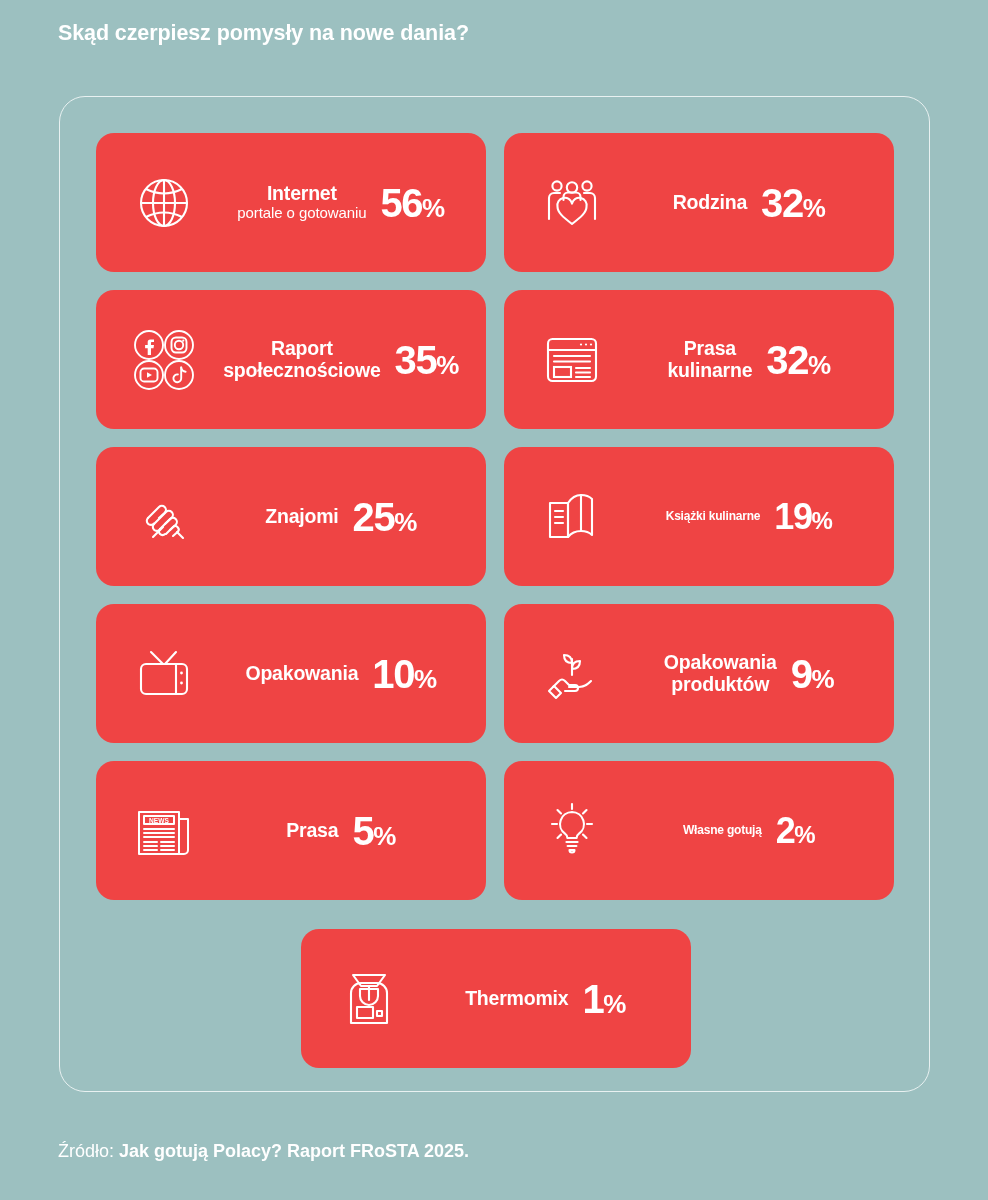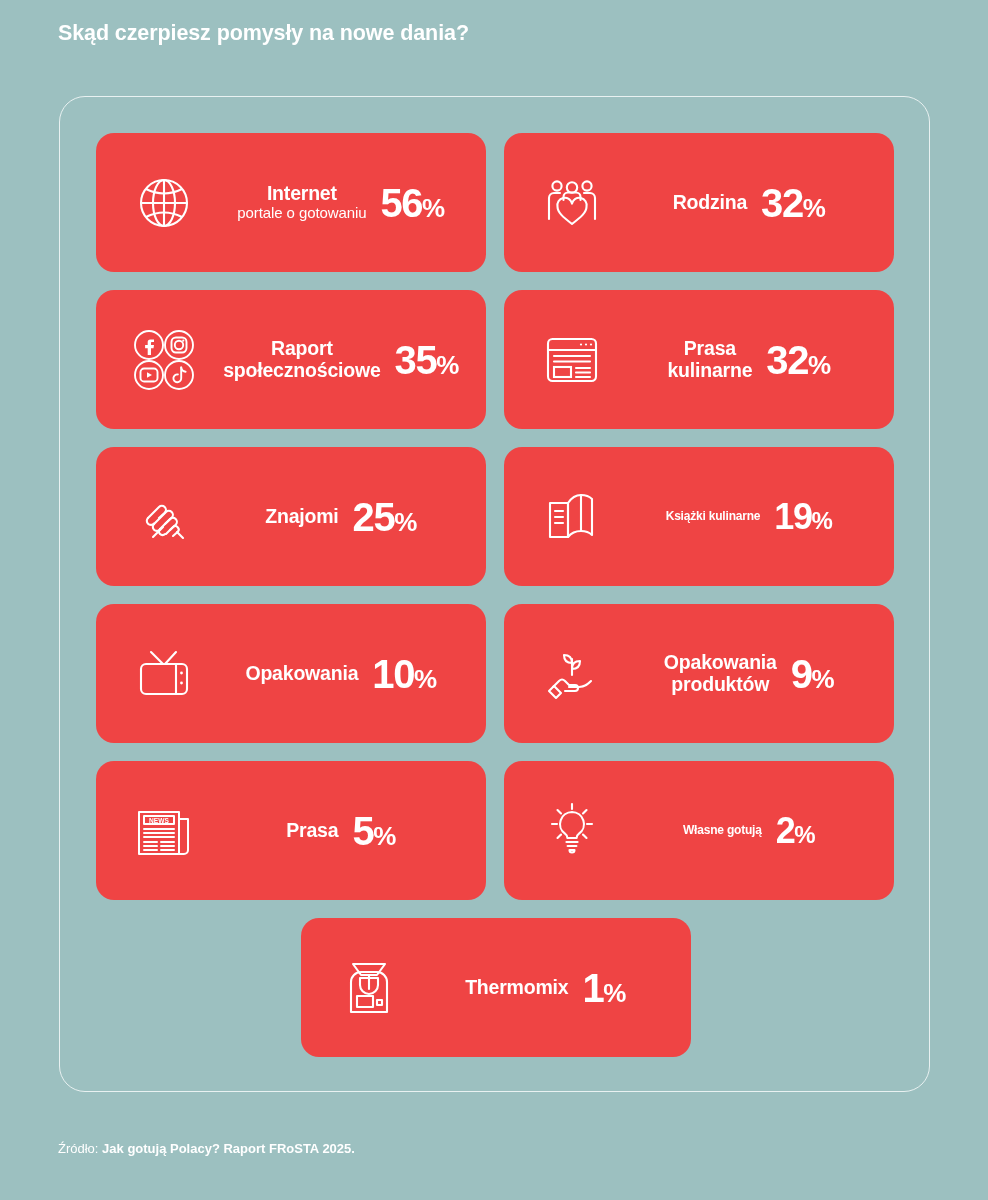--- a/index.html
+++ b/index.html
@@ -63,21 +63,21 @@
     box-sizing: border-box;
     width: 390px;
     height: 139px;
     background: #ef4444;
     border-radius: 18px;
     display: flex;
     align-items: center;
   }
   .card.wide-center {
     width: 390px;
-    margin: 0 auto;
+    margin: 11px auto;
   }
 
   .card-icon {
     position: absolute;
     left: 22px;
     top: 0;
     height: 139px;
     width: 92px;
     display: flex;
     align-items: center;
@@ -131,21 +131,21 @@
   
   .card[data-size="sm"] .label-main { font-size: 12px; }
   .card[data-size="sm"] .value { font-size: 36px; }
   .card[data-size="sm"] .value .pct { font-size: 24px; }
 
   
   .footer {
     position: absolute;
     left: 58px;
     top: 1141px;
-    font-size: 13px;
+    font-size: 18px;
     color: #ffffff;
     white-space: nowrap;
   }
   .footer .src-label { font-weight: normal; }
   .footer .src-value { font-weight: bold; }
 </style>
 </head>
 <body>
 
 <div class="page">

